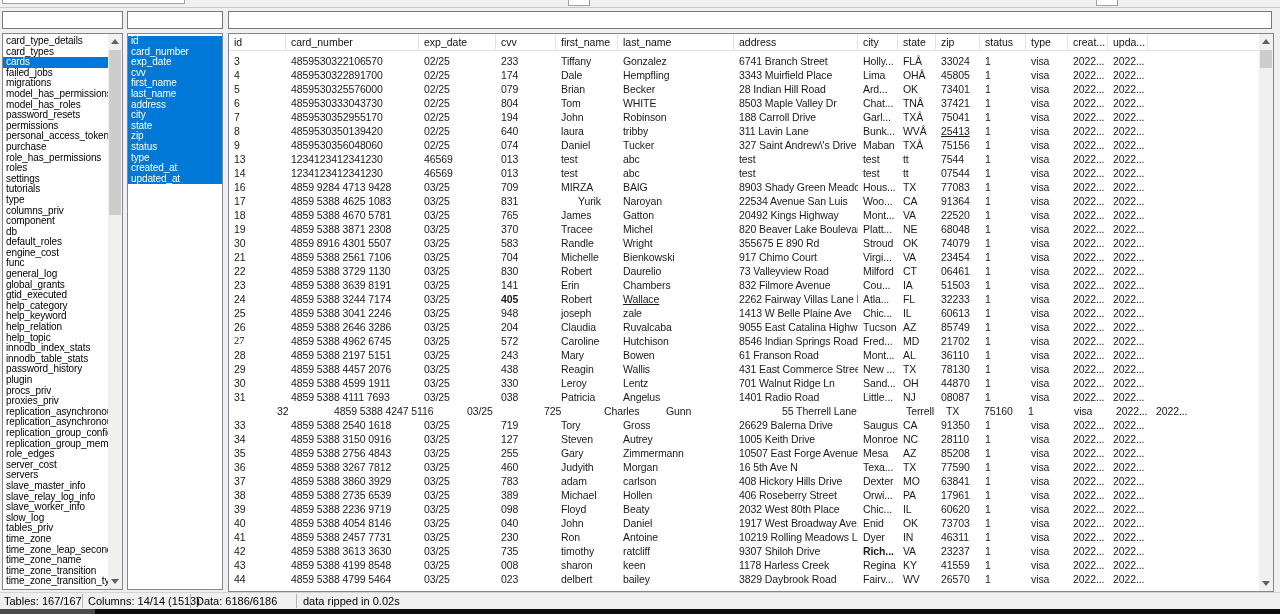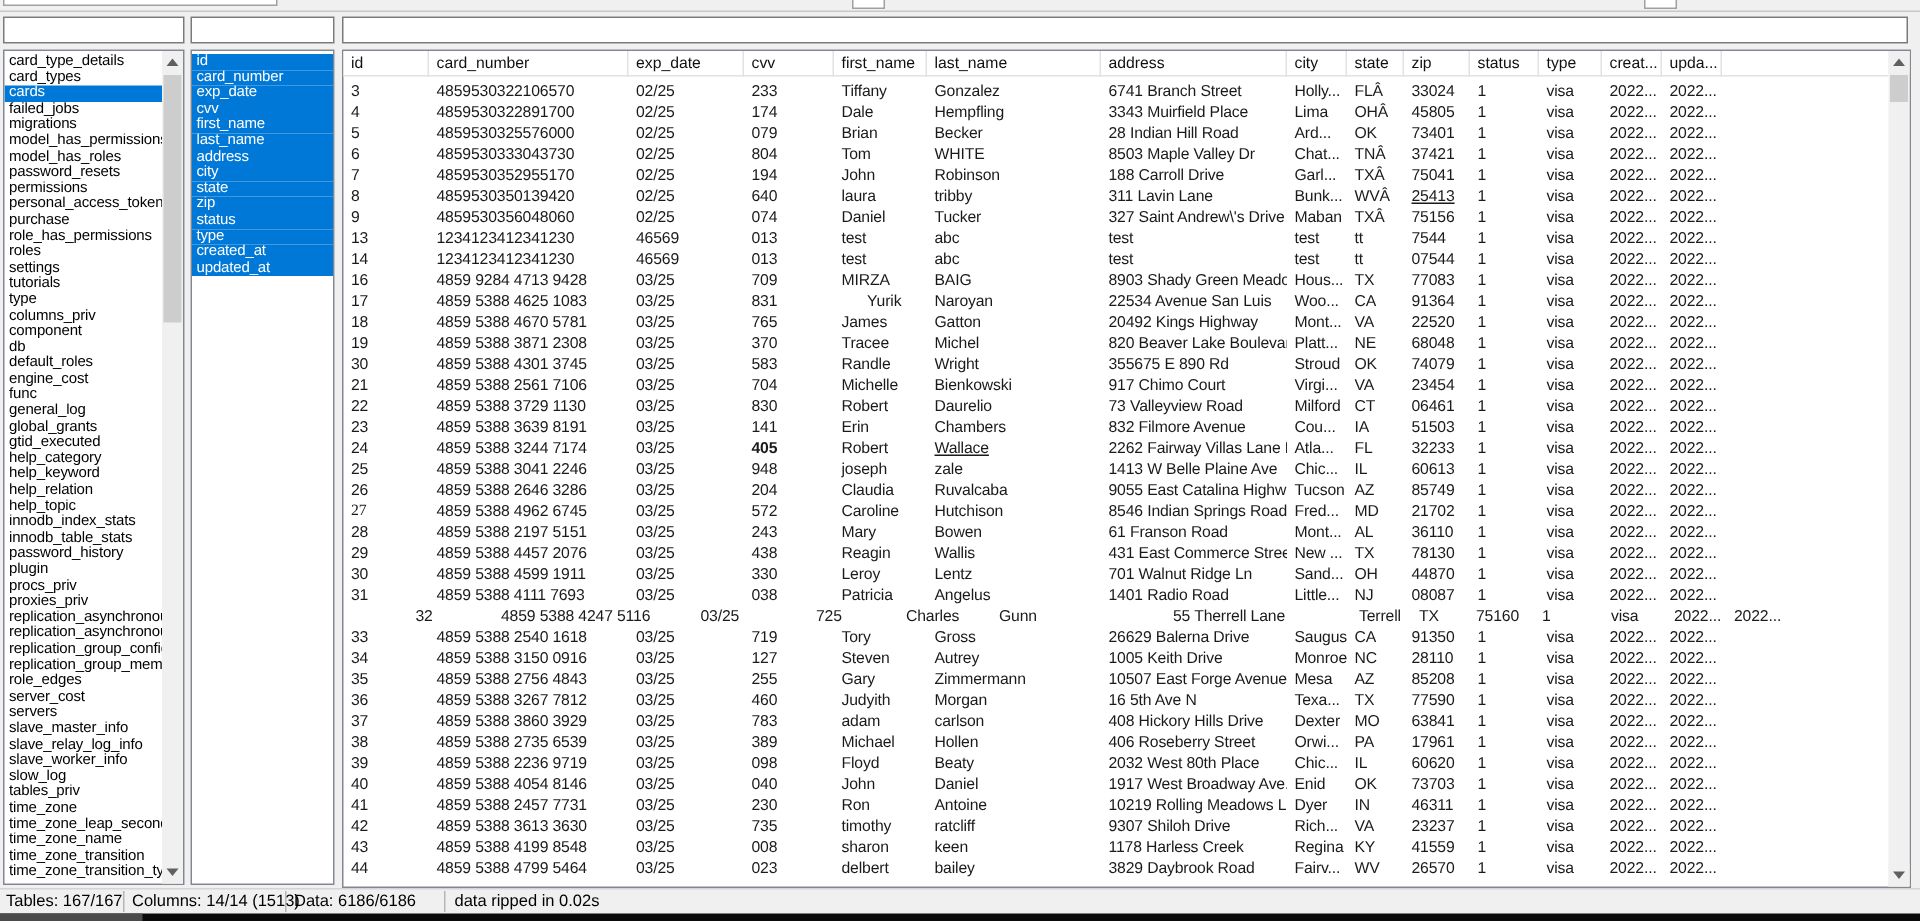--- a/index.html
+++ b/index.html
@@ -371,21 +371,21 @@
         <div class="gcell" style="width: 40px;">Platt...</div>
         <div class="gcell" style="width: 38px;">NE</div>
         <div class="gcell" style="width: 44px;">68048</div>
         <div class="gcell" style="width: 46px;">1</div>
         <div class="gcell" style="width: 42px;">visa</div>
         <div class="gcell" style="width: 40px;">2022...</div>
         <div class="gcell" style="width: 40px;">2022...</div>
       </div>
       <div class="grow">
         <div class="gcell" style="width: 57px;">30</div>
-        <div class="gcell" style="width: 133px;">4859 5388 4301 3745</div>
+        <div class="gcell" style="width: 133px;">4859 8916 4301 5507</div>
         <div class="gcell" style="width: 77px;">03/25</div>
         <div class="gcell" style="width: 60px;">583</div>
         <div class="gcell" style="width: 62px;">Randle</div>
         <div class="gcell" style="width: 116px;">Wright</div>
         <div class="gcell" style="width: 124px;">355675 E 890 Rd</div>
         <div class="gcell" style="width: 40px;">Stroud</div>
         <div class="gcell" style="width: 38px;">OK</div>
         <div class="gcell" style="width: 44px;">74079</div>
         <div class="gcell" style="width: 46px;">1</div>
         <div class="gcell" style="width: 42px;">visa</div>
@@ -729,21 +729,21 @@
         <div class="gcell" style="width: 40px;">2022...</div>
       </div>
       <div class="grow">
         <div class="gcell" style="width: 57px;">42</div>
         <div class="gcell" style="width: 133px;">4859 5388 3613 3630</div>
         <div class="gcell" style="width: 77px;">03/25</div>
         <div class="gcell" style="width: 60px;">735</div>
         <div class="gcell" style="width: 62px;">timothy</div>
         <div class="gcell" style="width: 116px;">ratcliff</div>
         <div class="gcell" style="width: 124px;">9307 Shiloh Drive</div>
-        <div class="gcell" style="width: 40px;">Rich...</div>
+        <div class="gcell" style="width: 40px; font-weight: bold;">Rich...</div>
         <div class="gcell" style="width: 38px;">VA</div>
         <div class="gcell" style="width: 44px;">23237</div>
         <div class="gcell" style="width: 46px;">1</div>
         <div class="gcell" style="width: 42px;">visa</div>
         <div class="gcell" style="width: 40px;">2022...</div>
         <div class="gcell" style="width: 40px;">2022...</div>
       </div>
       <div class="grow">
         <div class="gcell" style="width: 57px;">43</div>
         <div class="gcell" style="width: 133px;">4859 5388 4199 8548</div>

